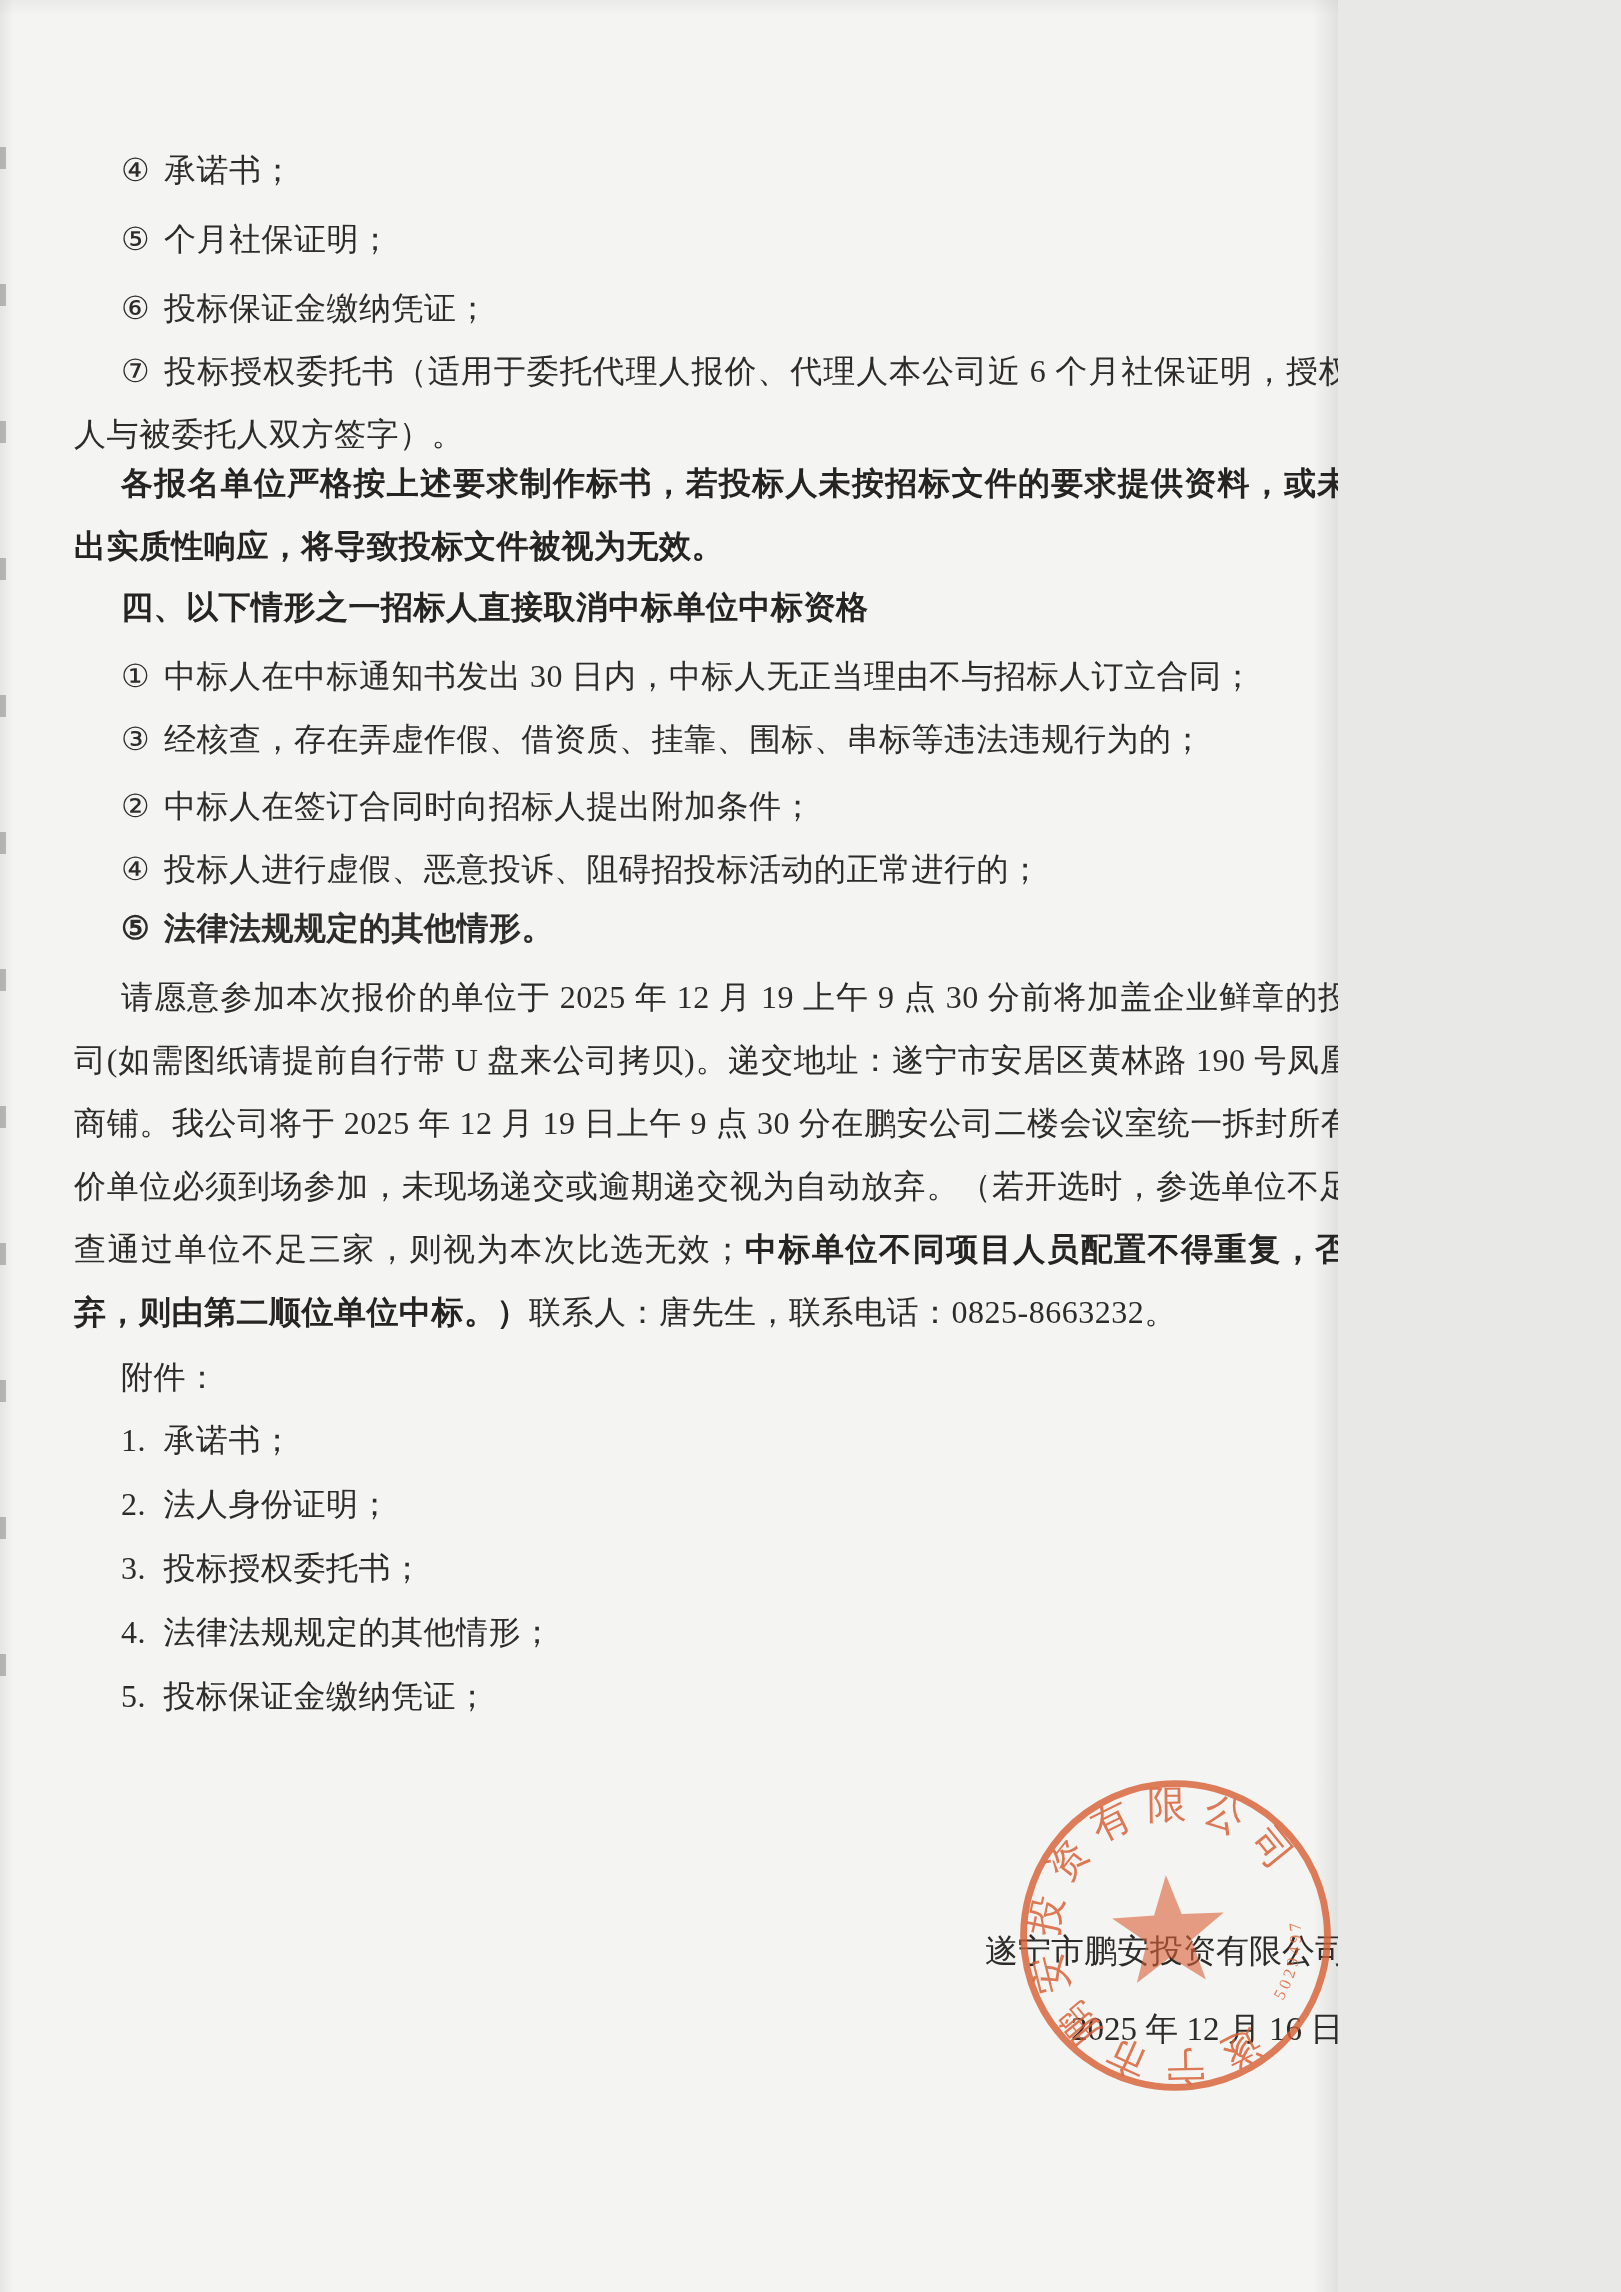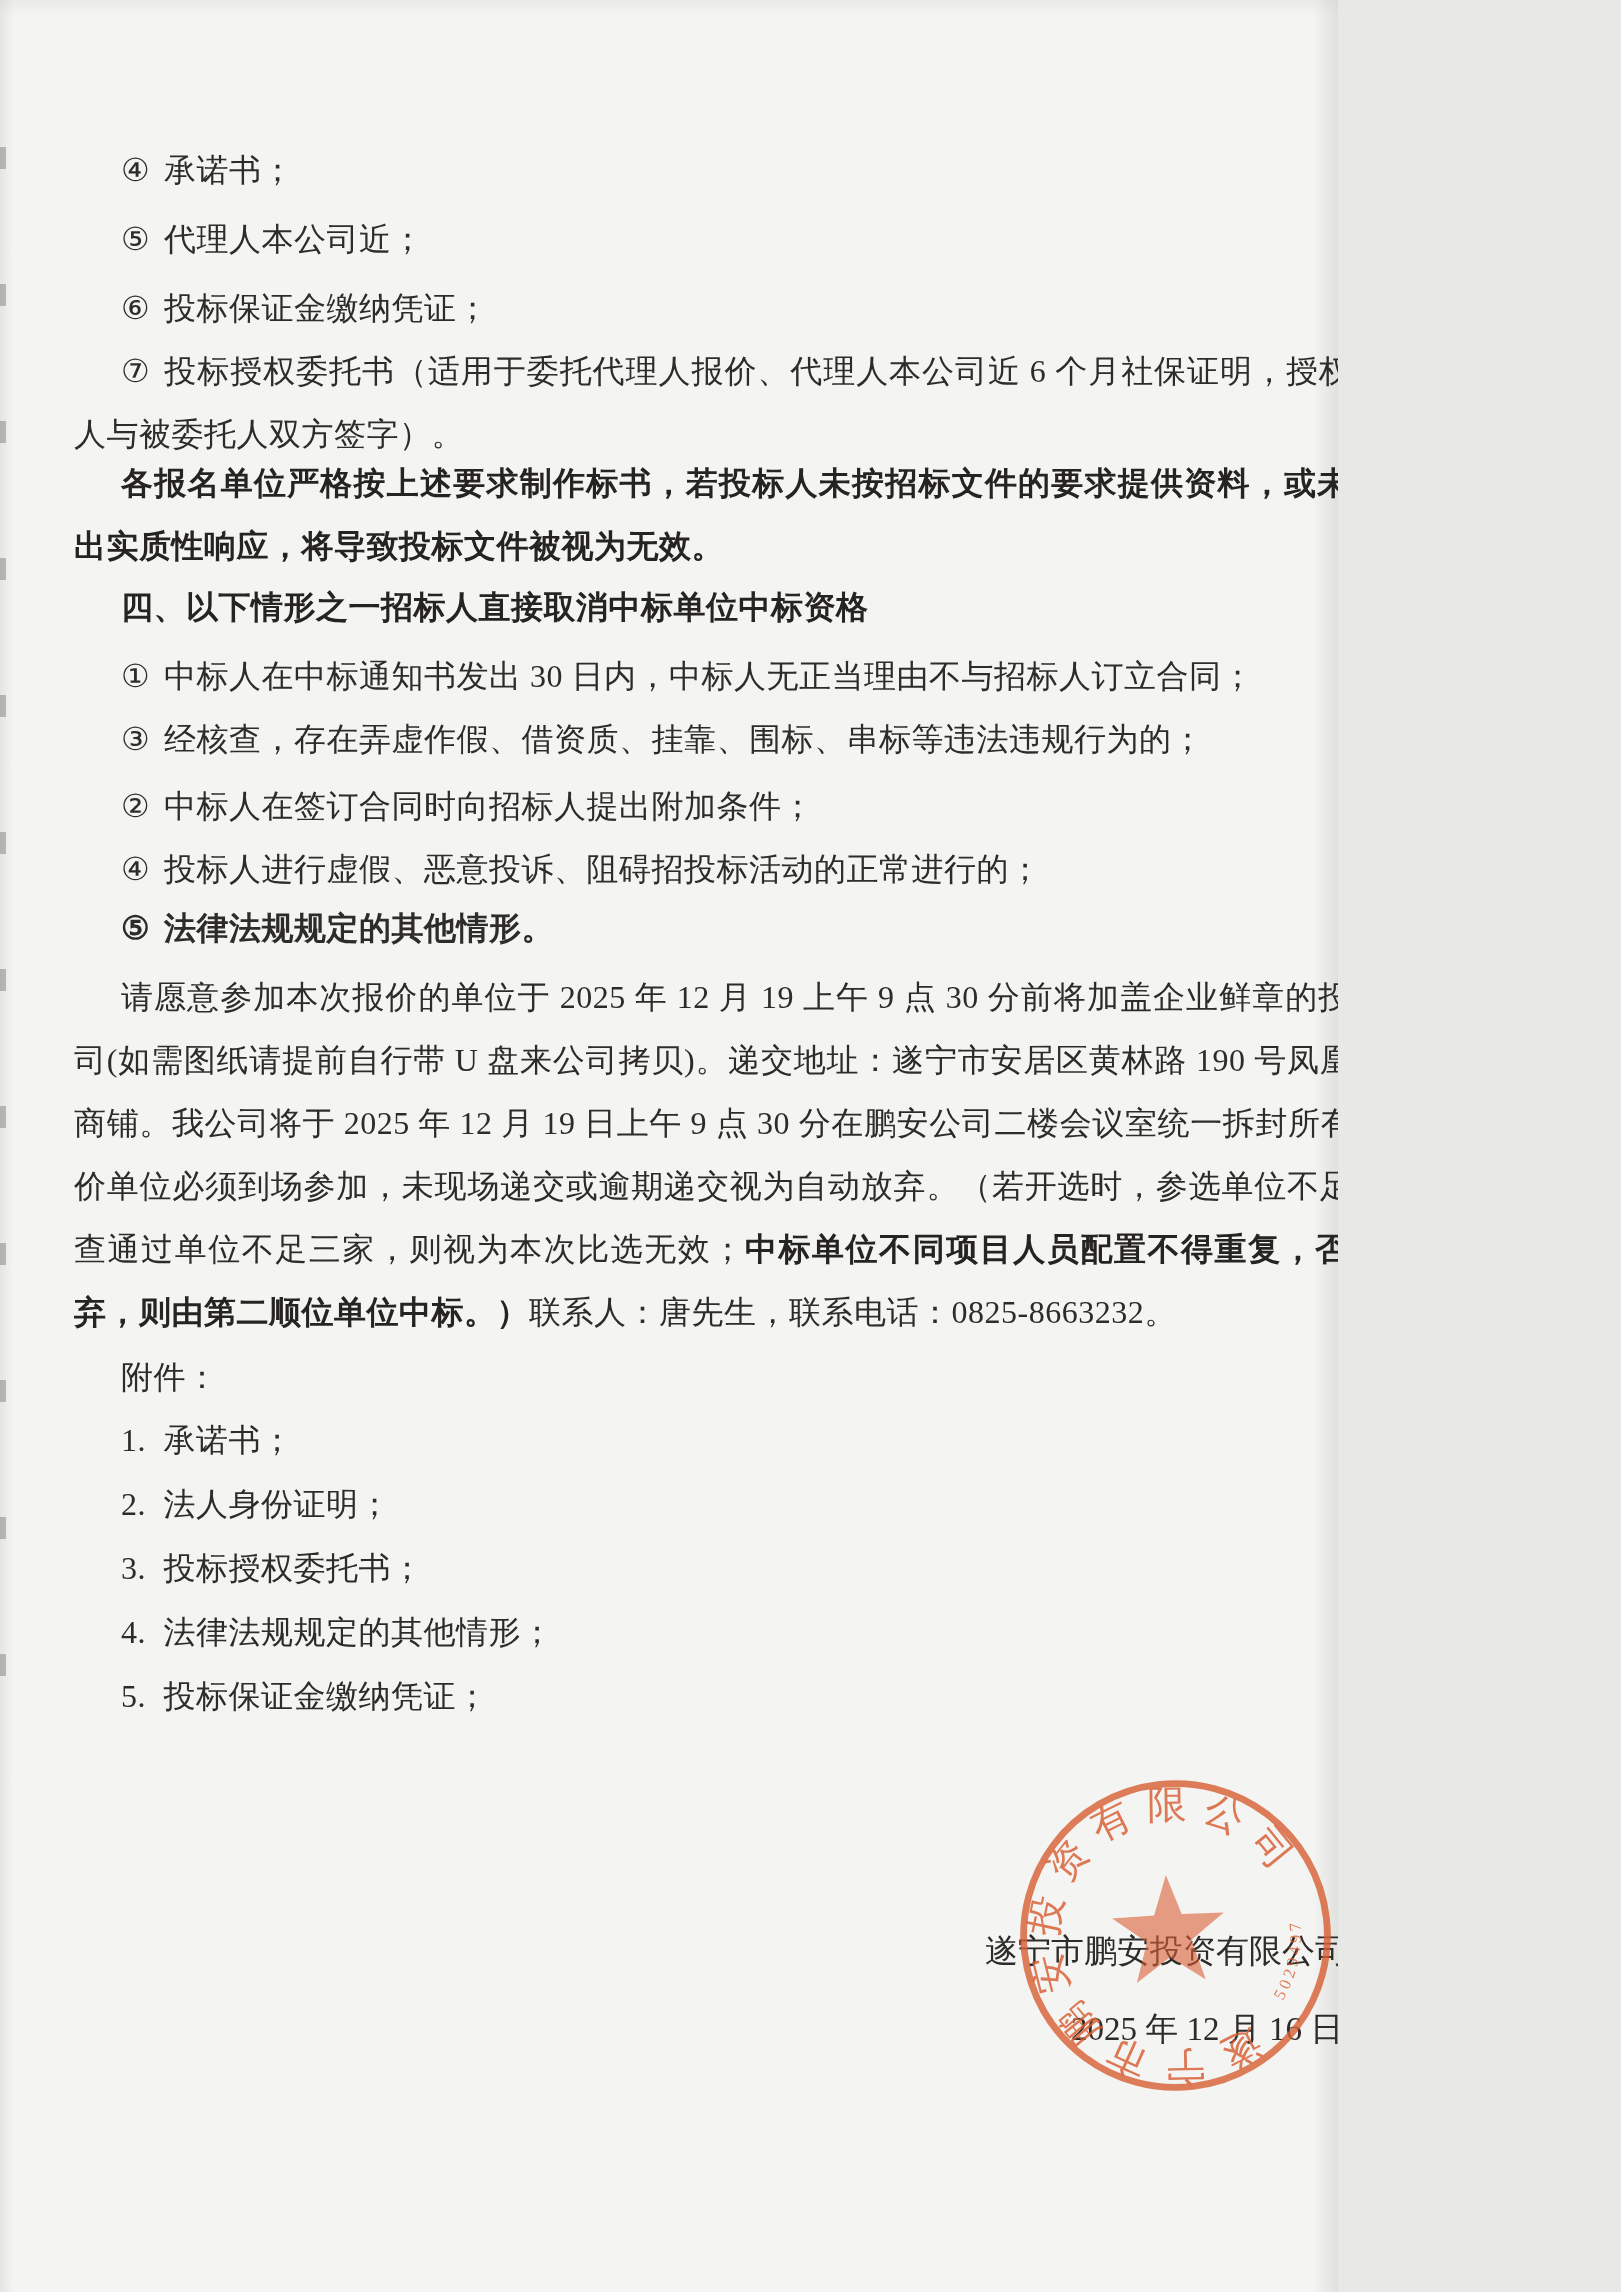--- a/index.html
+++ b/index.html
@@ -42,21 +42,21 @@
 </head>
 <body>
 
 <div class="page">
   <div class="scan-edge"></div>
 
   <div class="content">
 
     <p class="para mt-b1"><span class="marker">④</span><span>承诺书；</span></p>
 
-    <p class="para mt-6"><span class="marker">⑤</span><span>代理人本公司近；</span></p>
+    <p class="para mt-6"><span class="marker">⑤</span><span>个月社保证明；</span></p>
 
     <p class="para mt-6"><span class="marker">⑥</span><span>投标保证金缴纳凭证；</span></p>
 
     <p class="para mt-0"><span class="marker">⑦</span><span>投标授权委托书（适用于委托代理人报价、代理人本公司近 6 个月社保证明，授权委托书需委托人与被委托人双方签字）。</span></p>
 
     <p class="para b mt-n14">各报名单位严格按上述要求制作标书，若投标人未按招标文件的要求提供资料，或未对招标文件做出实质性响应，将导致投标文件被视为无效。</p>
 
     <p class="para b mt-n2">四、以下情形之一招标人直接取消中标单位中标资格</p>
 
     <p class="para mt-6"><span class="marker">①</span><span>中标人在中标通知书发出 30 日内，中标人无正当理由不与招标人订立合同；</span></p>

